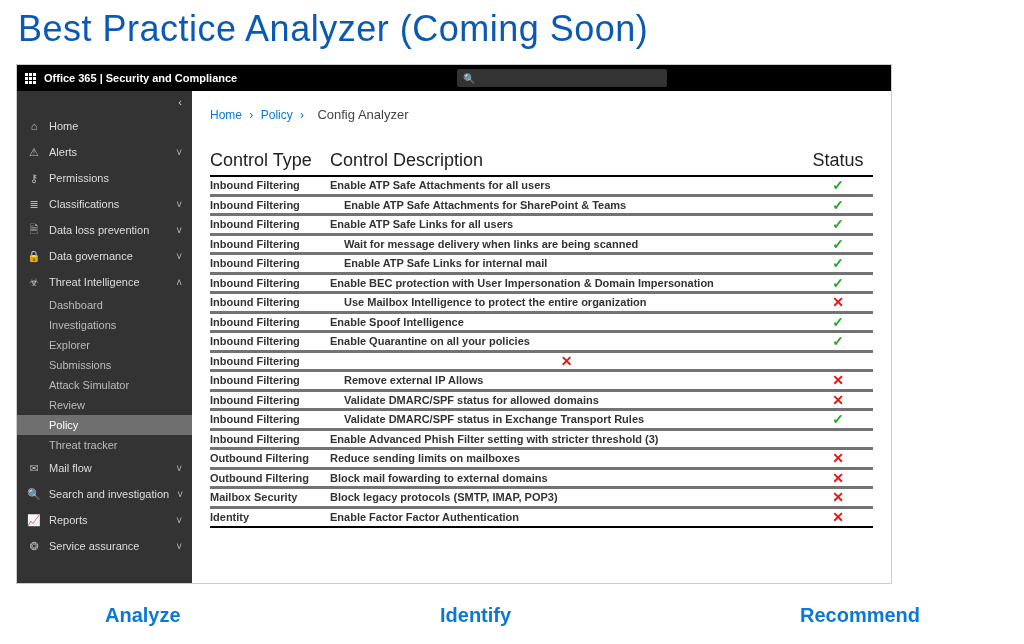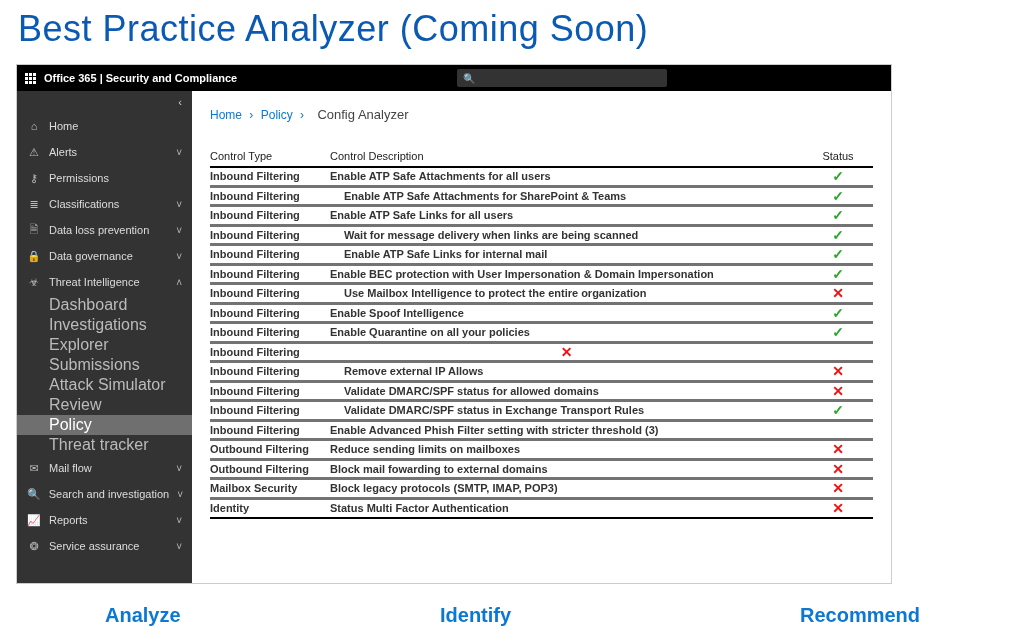--- a/index.html
+++ b/index.html
@@ -79,21 +79,21 @@
   .nav-item .nicon { width:14px; text-align:center; color:#bbb; font-size:11px; }
   .nav-item .label { flex:1; color:#ddd; }
   .nav-item .chev { color:#bbb; font-size:10px; }
   .nav-sub {
     display:flex;
     align-items:center;
     height:20px;
     padding-left: 32px;
     padding-right:6px;
     color:#bbb;
-    font-size:16px;
+    font-size:11px;
     cursor:pointer;
   }
   .nav-sub.active {
     background:#6f6f6f;
     color:#fff;
   }
 
   .content {
     flex:1;
     background:#fff;
@@ -108,21 +108,21 @@
   .breadcrumb a { color:#0a78d4; text-decoration:none; cursor:pointer; }
   .breadcrumb .sep { color:#0a78d4; margin:0 4px; }
   .breadcrumb .cur { color:#444; margin-left:6px; font-size:13px; }
 
   .tbl { margin-top: 28px; font-size:12px; color:#333; }
   .tbl-head {
     display:grid;
     grid-template-columns: 120px 1fr 70px;
     font-weight:400;
     color:#222;
-    font-size:11px;
+    font-size:18px;
     border-bottom: 2px solid #000;
     padding-bottom:4px;
   }
   .tbl-head .c-status { text-align:center; }
   .tbl-body { }
   .tbl-row {
     display:grid;
     grid-template-columns: 120px 1fr 70px;
     border-bottom: 3px solid #737373;
     height:19.5px;
@@ -340,21 +340,21 @@
               <div class="c-desc">Block mail fowarding to external domains</div>
               <div class="c-status bad">✕</div>
             </div>
             <div class="tbl-row">
               <div class="c-type">Mailbox Security</div>
               <div class="c-desc">Block legacy protocols (SMTP, IMAP, POP3)</div>
               <div class="c-status bad">✕</div>
             </div>
             <div class="tbl-row">
               <div class="c-type">Identity</div>
-              <div class="c-desc">Status Multi Factor Authentication</div>
+              <div class="c-desc">Enable Factor Factor Authentication</div>
               <div class="c-status bad">✕</div>
             </div>
           </div>
       </div>
     </div>
   </div>
 </div>
 
 <div class="footer-labels">
   <div class="f1">Analyze</div>

